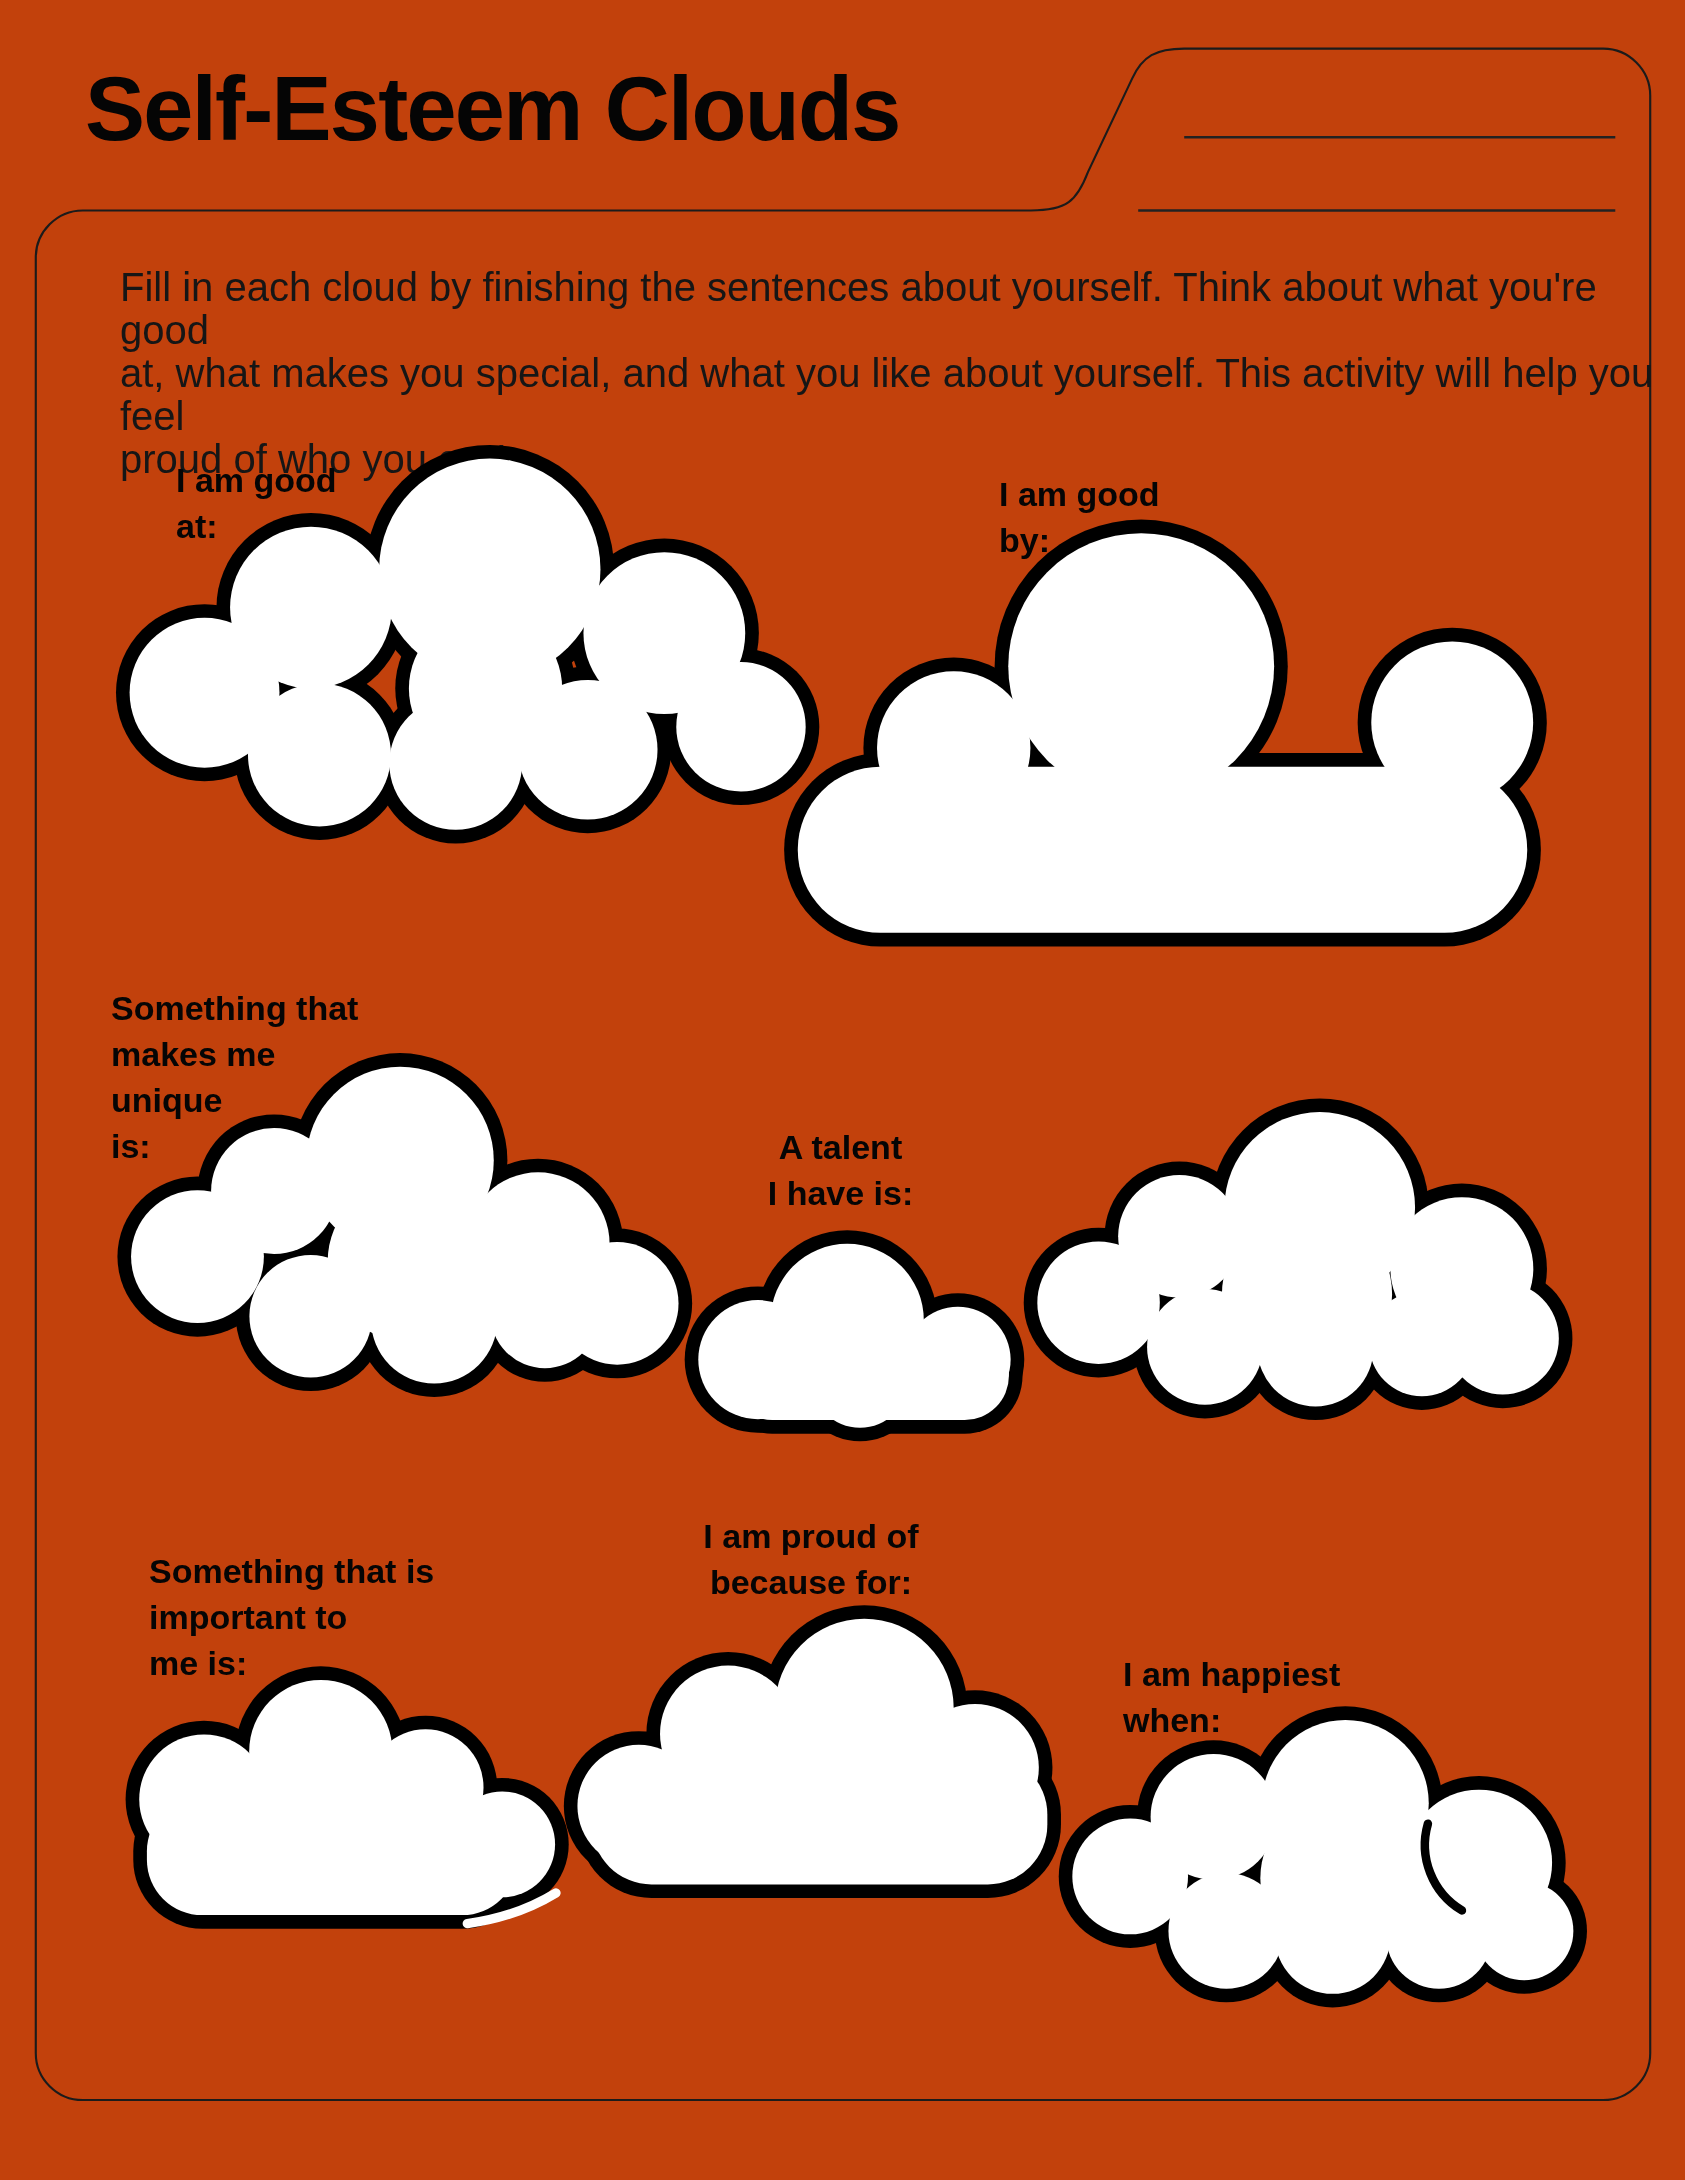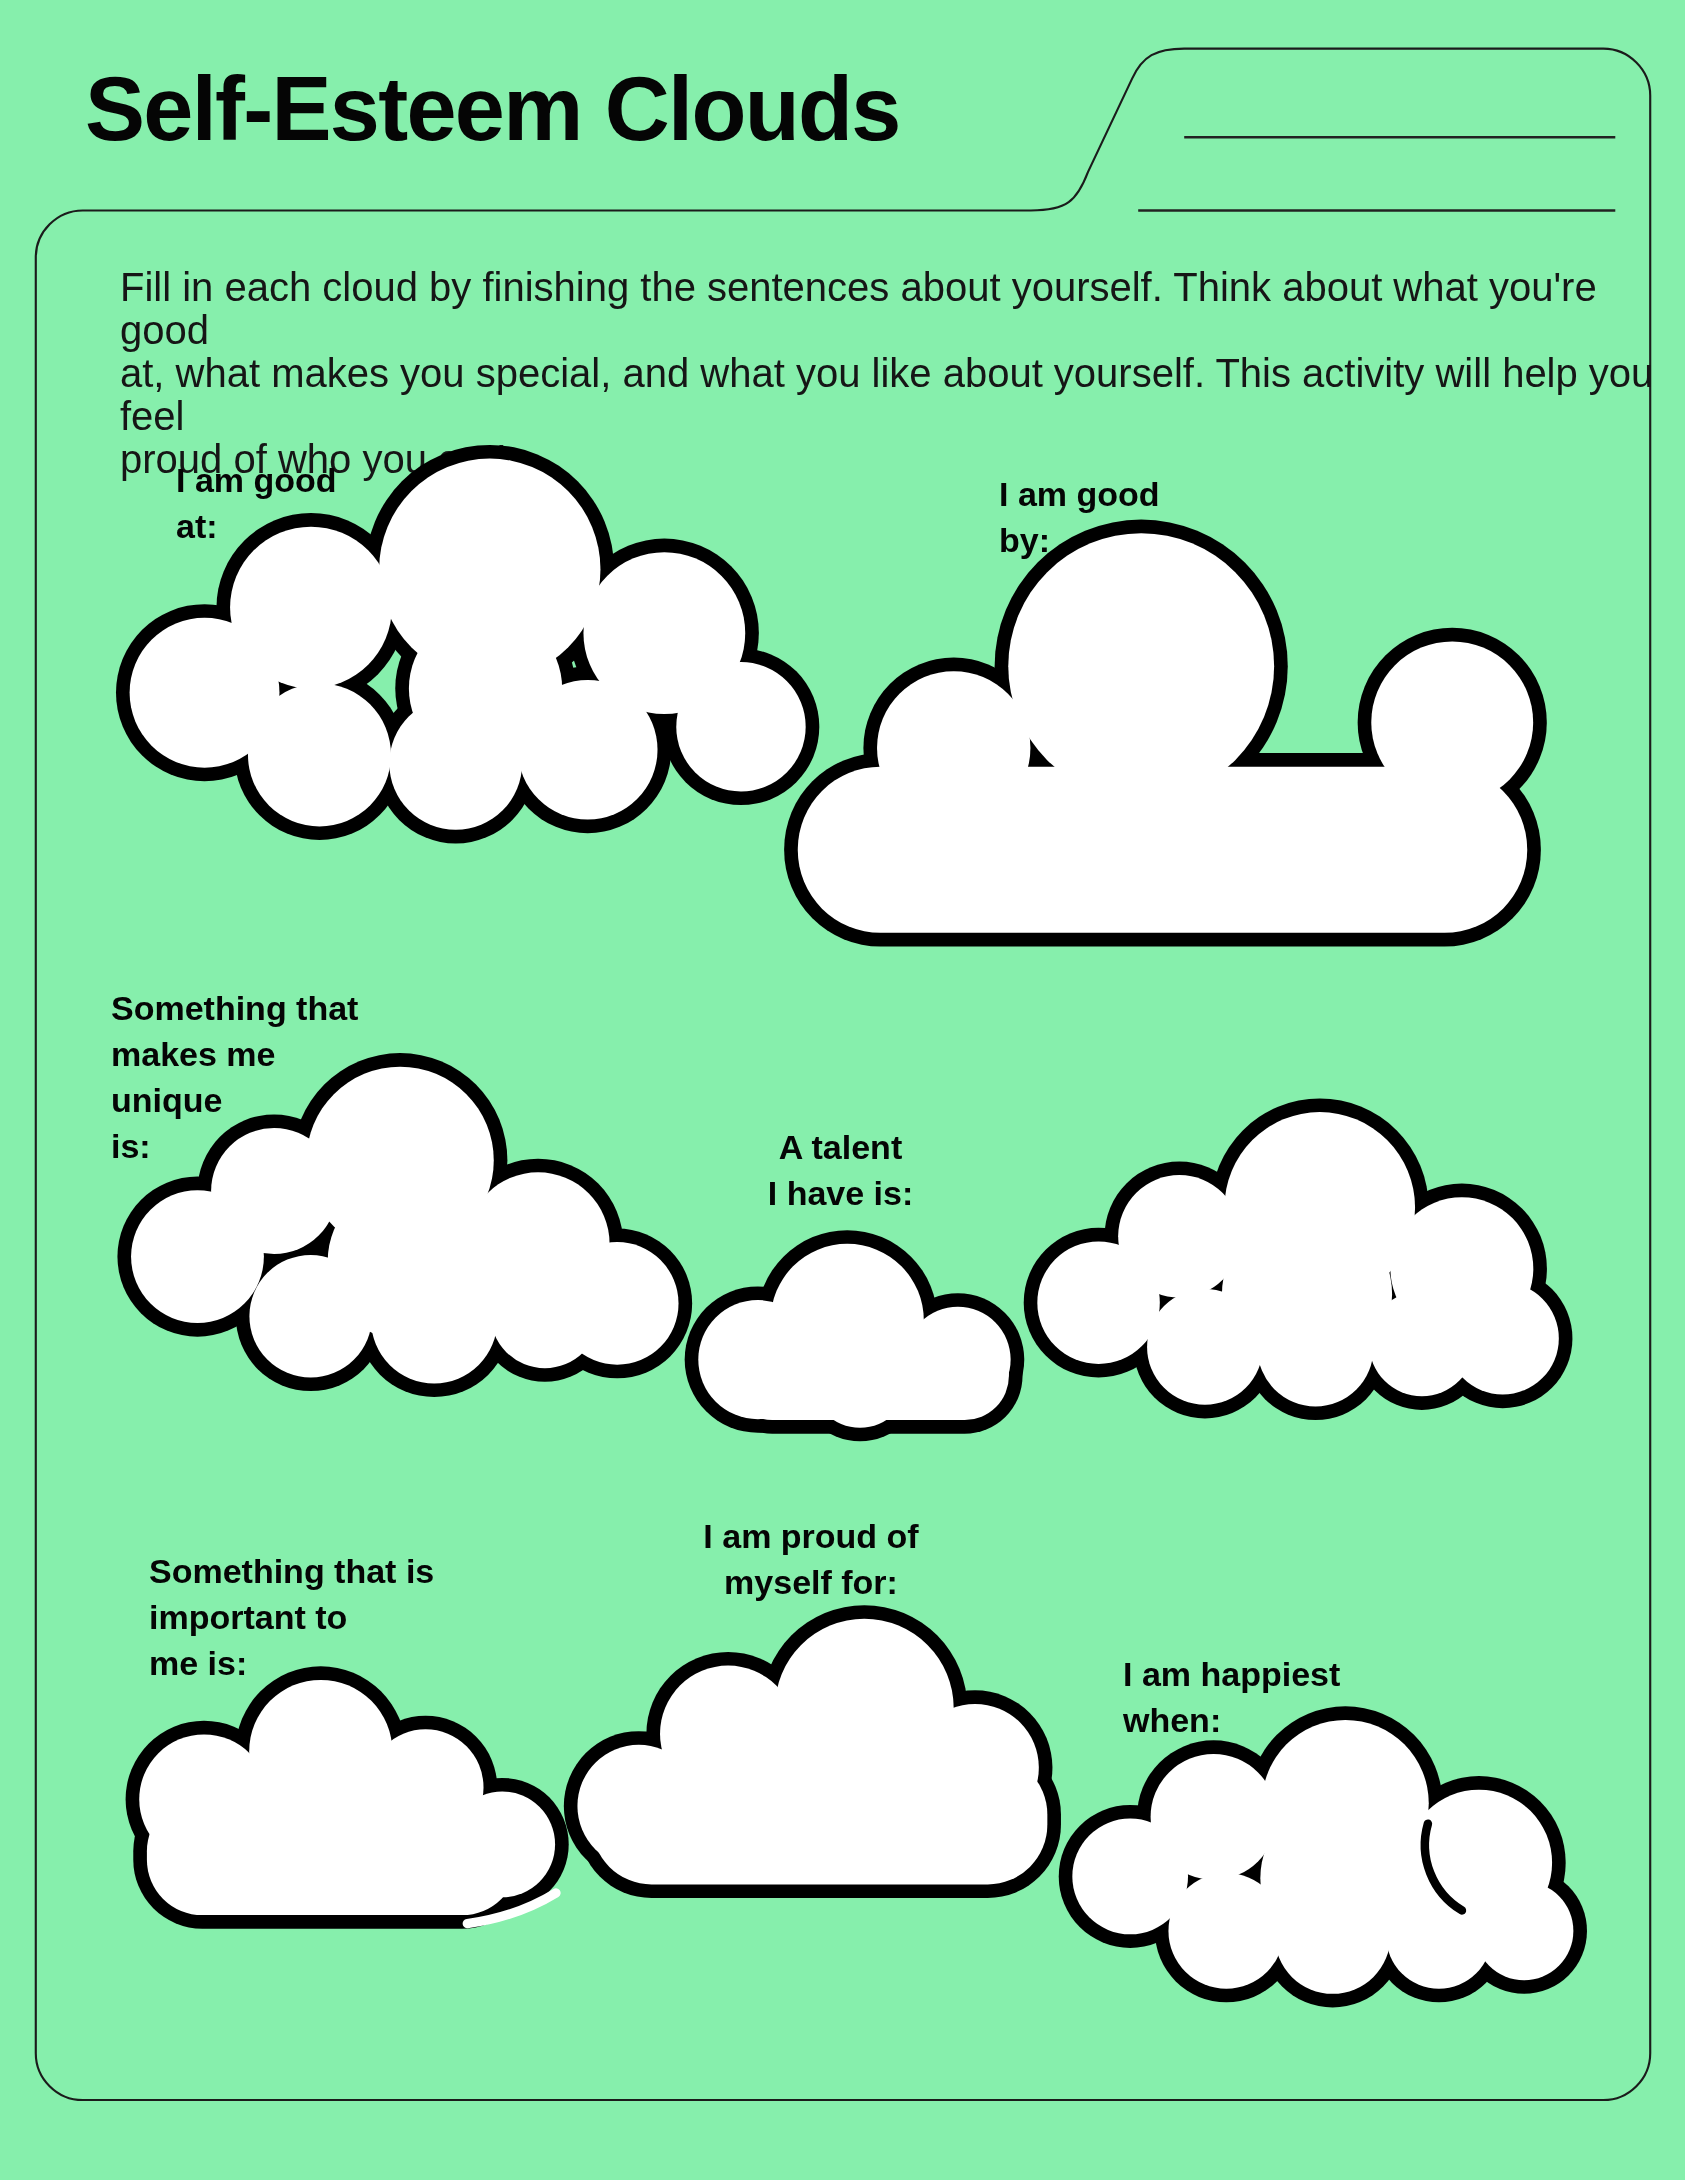--- a/index.html
+++ b/index.html
@@ -1,16 +1,16 @@
 <!DOCTYPE html>
 <html style="font-size:13.6px"><head>
 <meta charset="utf-8">
 <style>
   html,body{margin:0;padding:0;background:#ffffff;}
-  #page{position:relative;width:1686px;height:2181px;background:#86efac;overflow:hidden;
+  #page{position:relative;width:1686px;height:2181px;background:#c2410c;overflow:hidden;
         font-family:"Liberation Sans", sans-serif;color:#111;}
   #title{position:absolute;left:85px;top:58px;font-size:90px;font-weight:700;
          letter-spacing:-1.7px;color:#050505;white-space:nowrap;}
   #frame-svg{position:absolute;left:0;top:0;}
   #instructions{position:absolute;left:120px;top:266px;font-size:40px;line-height:43px;
                 color:#161616;white-space:pre-line;}
   .cloud{position:absolute;}
   .cloud svg{display:block;}
   #c1{left:102px;top:433px;} #c2{left:762px;top:511px;}
   #c3{left:102px;top:1048px;} #c4{left:660px;top:1208px;}
@@ -196,18 +196,18 @@
   <div class="cloud-label" id="lab3">Something that
 makes me
 unique
 is:</div>
   <div class="cloud-label" id="lab4">A talent
 I have is:</div>
   <div class="cloud-label" id="lab6">Something that is
 important to
 me is:</div>
   <div class="cloud-label" id="lab7">I am proud of
-myself for:</div>
+because for:</div>
   <div class="cloud-label" id="lab8">I am happiest
 when:</div>
 
 </div>
 
 
 </body></html>

